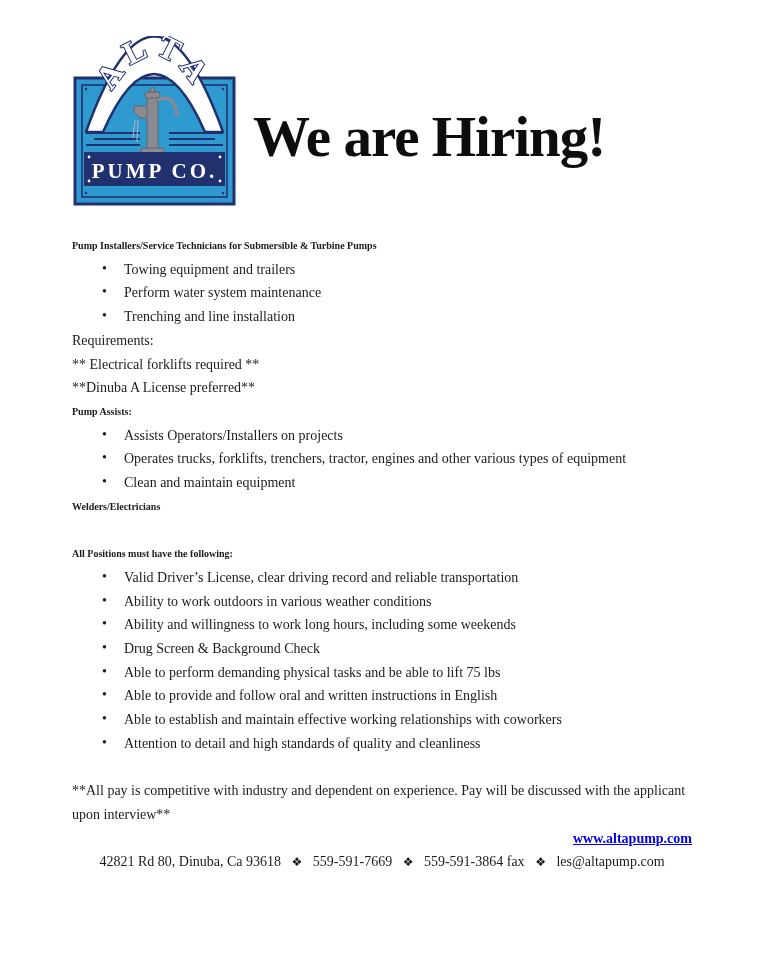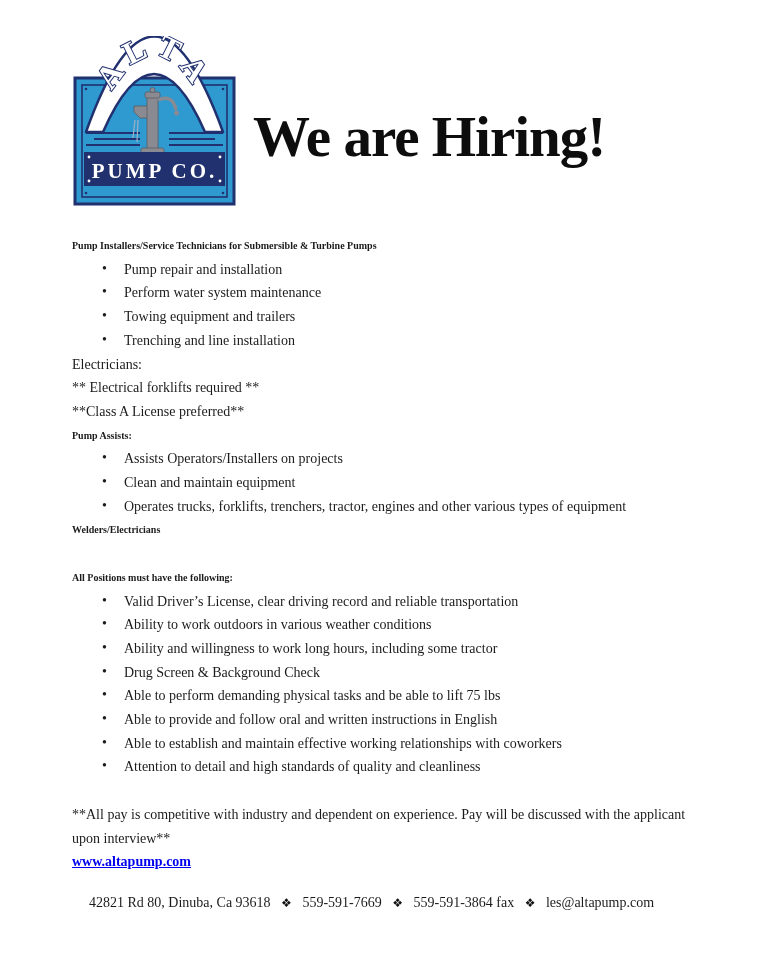--- a/index.html
+++ b/index.html
@@ -26,26 +26,26 @@
   ul.bullets li {
     margin: 0; line-height: 23.7px;
     padding-left: 52px; position: relative; white-space: nowrap;
   }
   ul.bullets li::before {
     content: "\2022"; position: absolute; left: 30px; top: -1px;
     font-size: 14px;
   }
   .spacer { height: 23.7px; }
   .pay-note { margin: 0; line-height: 23.7px; }
-  .footer-link-line { text-align: left; line-height: 23.7px; margin: 0; }
+  .footer-link-line { text-align: right; line-height: 23.7px; margin: 0; }
   .footer-link-line a {
     font-weight: 700; color: #0000EE; text-decoration: underline;
     cursor: pointer;
   }
-  .footer-address { line-height: 23.7px; margin: 17px; white-space: nowrap; }
+  .footer-address { text-align: center; line-height: 23.7px; margin: 0; white-space: nowrap; }
   .sep {
     font-family: "DejaVu Sans", sans-serif;
     font-size: 12px; padding: 0 7px; color: #111;
   }
 </style>
 </head>
 <body>
 
 <div class="page">
 
@@ -98,46 +98,45 @@
         </text>
       </svg>
     </div>
     <div class="headline">We are Hiring!</div>
   </div>
 
   <div class="content">
 
     <h3 class="head">Pump Installers/Service Technicians for Submersible &amp; Turbine Pumps</h3>
     <ul class="bullets">
-      <li>Pump repair and installation</li>
+      <li>Towing equipment and trailers</li>
       <li>Perform water system maintenance</li>
-      <li>Towing equipment and trailers</li>
       <li>Trenching and line installation</li>
     </ul>
 
-    <p class="line">Electricians:</p>
+    <p class="line">Requirements:</p>
     <p class="line">** Electrical forklifts required **</p>
-    <p class="line">**Class A License preferred**</p>
+    <p class="line">**Dinuba A License preferred**</p>
 
     <h3 class="head">Pump Assists:</h3>
     <ul class="bullets">
       <li>Assists Operators/Installers on projects</li>
+      <li>Operates trucks, forklifts, trenchers, tractor, engines and other various types of equipment</li>
       <li>Clean and maintain equipment</li>
-      <li>Operates trucks, forklifts, trenchers, tractor, engines and other various types of equipment</li>
     </ul>
 
     <h3 class="head">Welders/Electricians</h3>
 
     <div class="spacer"></div>
 
     <h3 class="head">All Positions must have the following:</h3>
     <ul class="bullets">
       <li>Valid Driver’s License, clear driving record and reliable transportation</li>
       <li>Ability to work outdoors in various weather conditions</li>
-      <li>Ability and willingness to work long hours, including some tractor</li>
+      <li>Ability and willingness to work long hours, including some weekends</li>
       <li>Drug Screen &amp; Background Check</li>
       <li>Able to perform demanding physical tasks and be able to lift 75 lbs</li>
       <li>Able to provide and follow oral and written instructions in English</li>
       <li>Able to establish and maintain effective working relationships with coworkers</li>
       <li>Attention to detail and high standards of quality and cleanliness</li>
     </ul>
 
     <div class="spacer"></div>
 
     <p class="pay-note">**All pay is competitive with industry and dependent on experience. Pay will be discussed with the applicant upon interview**</p>

